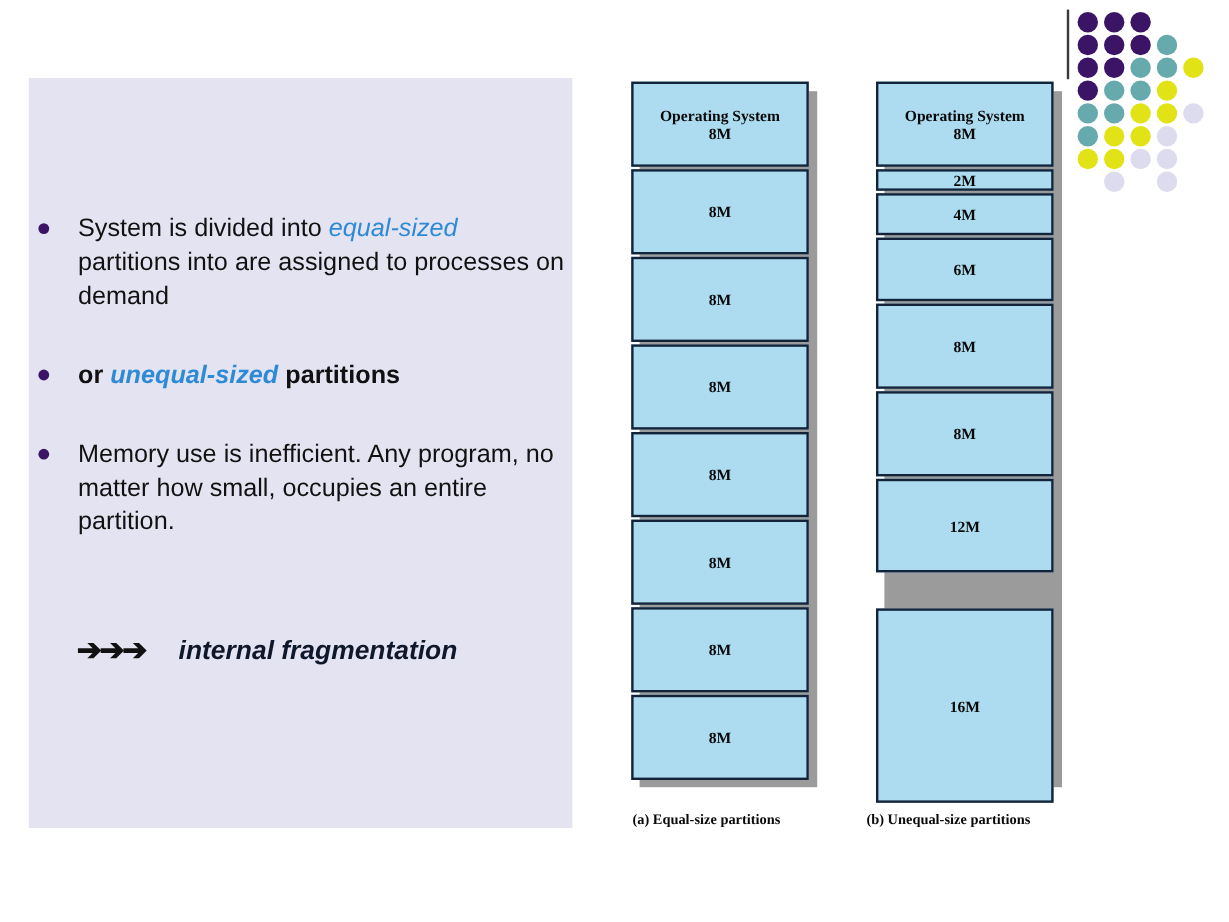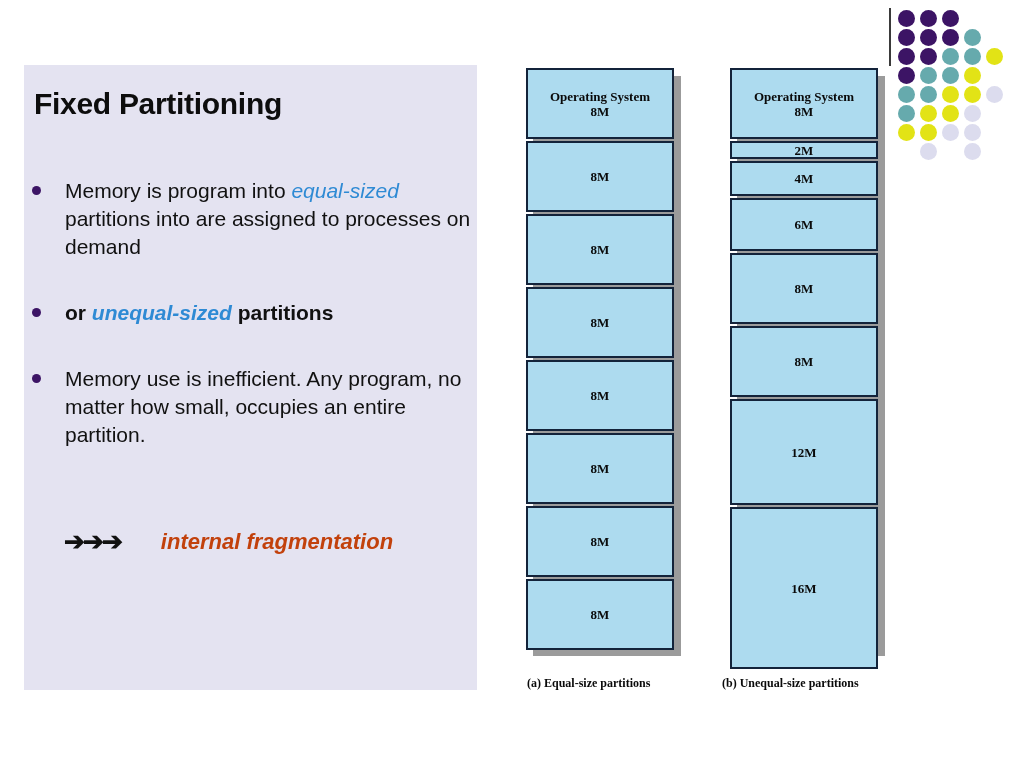--- a/index.html
+++ b/index.html
@@ -93,25 +93,25 @@
     display: flex;
     align-items: center;
   }
   .arrow-glyph {
     font-size: 25px;
     color: #111111;
     letter-spacing: -2px;
     font-weight: bold;
   }
   #frag-label {
-    margin-left: 40px;
+    margin-left: 28px;
     font-size: 22px;
     font-weight: bold;
     font-style: italic;
-    color: #c2410c;
+    color: #0f172a;
   }
 
   
   .diagram {
     position: absolute;
   }
   .mem-shadow {
     position: absolute;
     background: #9b9b9b;
   }
@@ -173,25 +173,24 @@
     <span class="dot" style="background: rgb(220, 220, 238); left: 66px; top: 95px;"></span>
     <span class="dot" style="background: rgb(226, 227, 22); left: 0px; top: 114px;"></span>
     <span class="dot" style="background: rgb(226, 227, 22); left: 22px; top: 114px;"></span>
     <span class="dot" style="background: rgb(220, 220, 238); left: 44px; top: 114px;"></span>
     <span class="dot" style="background: rgb(220, 220, 238); left: 66px; top: 114px;"></span>
     <span class="dot" style="background: rgb(220, 220, 238); left: 22px; top: 133px;"></span>
     <span class="dot" style="background: rgb(220, 220, 238); left: 66px; top: 133px;"></span>
   </div>
 
 <div id="text-panel">
-  <div id="page-title">Fixed Partitioning</div>
   <div id="bullet-list">
       <div class="bullet-row" style="margin-bottom: 38px;">
         <span class="bullet-dot" style="background: rgb(60, 20, 101);"></span>
-        <span class="bullet-text"><span>Memory is program into </span><span class="hl" style="color: rgb(46, 138, 212); text-align: center;">equal-sized</span><span> partitions into are assigned to processes on demand</span></span>
+        <span class="bullet-text"><span>System is divided into </span><span class="hl" style="color: rgb(46, 138, 212); text-align: center;">equal-sized</span><span> partitions into are assigned to processes on demand</span></span>
       </div>
       <div class="bullet-row" style="margin-bottom: 38px; font-weight: bold;">
         <span class="bullet-dot" style="background: rgb(60, 20, 101);"></span>
         <span class="bullet-text"><span>or </span><span class="hl" style="color: rgb(46, 138, 212);">unequal-sized</span><span> partitions</span></span>
       </div>
       <div class="bullet-row">
         <span class="bullet-dot" style="background: rgb(60, 20, 101);"></span>
         <span class="bullet-text"><span>Memory use is inefficient.  Any program, no matter how small, occupies an entire partition.</span></span>
       </div>
     </div>
@@ -243,21 +242,21 @@
     </div>
     <div class="mem-block" style="background: rgb(173, 219, 239); border-color: rgb(19, 35, 58); left: 0px; top: 130px; width: 148px; height: 53px;">
       <div>6M</div>
     </div>
     <div class="mem-block" style="background: rgb(173, 219, 239); border-color: rgb(19, 35, 58); left: 0px; top: 185px; width: 148px; height: 71px;">
       <div>8M</div>
     </div>
     <div class="mem-block" style="background: rgb(173, 219, 239); border-color: rgb(19, 35, 58); left: 0px; top: 258px; width: 148px; height: 71px;">
       <div>8M</div>
     </div>
-    <div class="mem-block" style="background: rgb(173, 219, 239); border-color: rgb(19, 35, 58); left: 0px; top: 331px; width: 148px; height: 106px;">
+    <div class="mem-block" style="background: rgb(173, 219, 239); border-color: rgb(19, 35, 58); left: 0px; top: 331px; width: 148px; height: 78px;">
       <div>12M</div>
     </div>
     <div class="mem-block" style="background: rgb(173, 219, 239); border-color: rgb(19, 35, 58); left: 0px; top: 439px; width: 148px; height: 162px;">
       <div>16M</div>
     </div>
   </div>
 
 <div class="diagram-caption" style="left: 527px; top: 676px;">(a) Equal-size partitions</div>
 <div class="diagram-caption" style="left: 722px; top: 676px;">(b) Unequal-size partitions</div>
 

